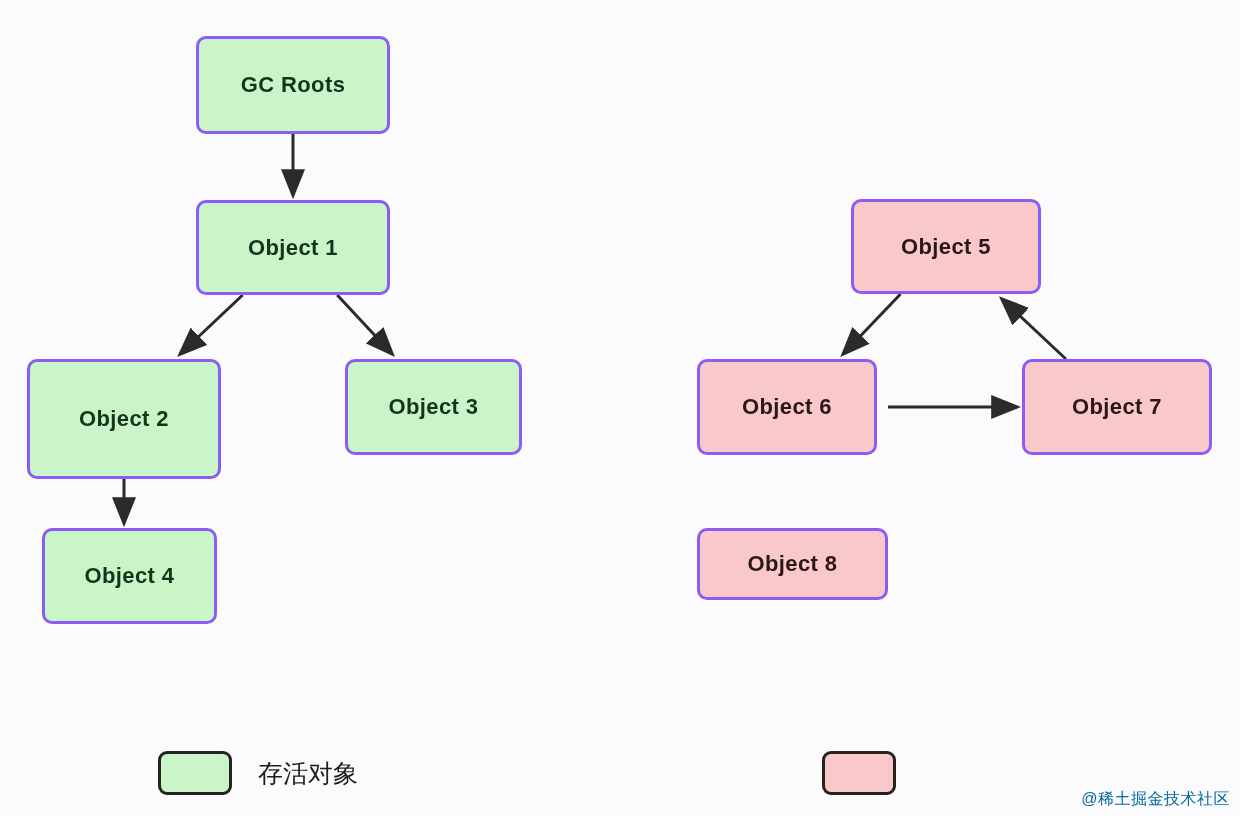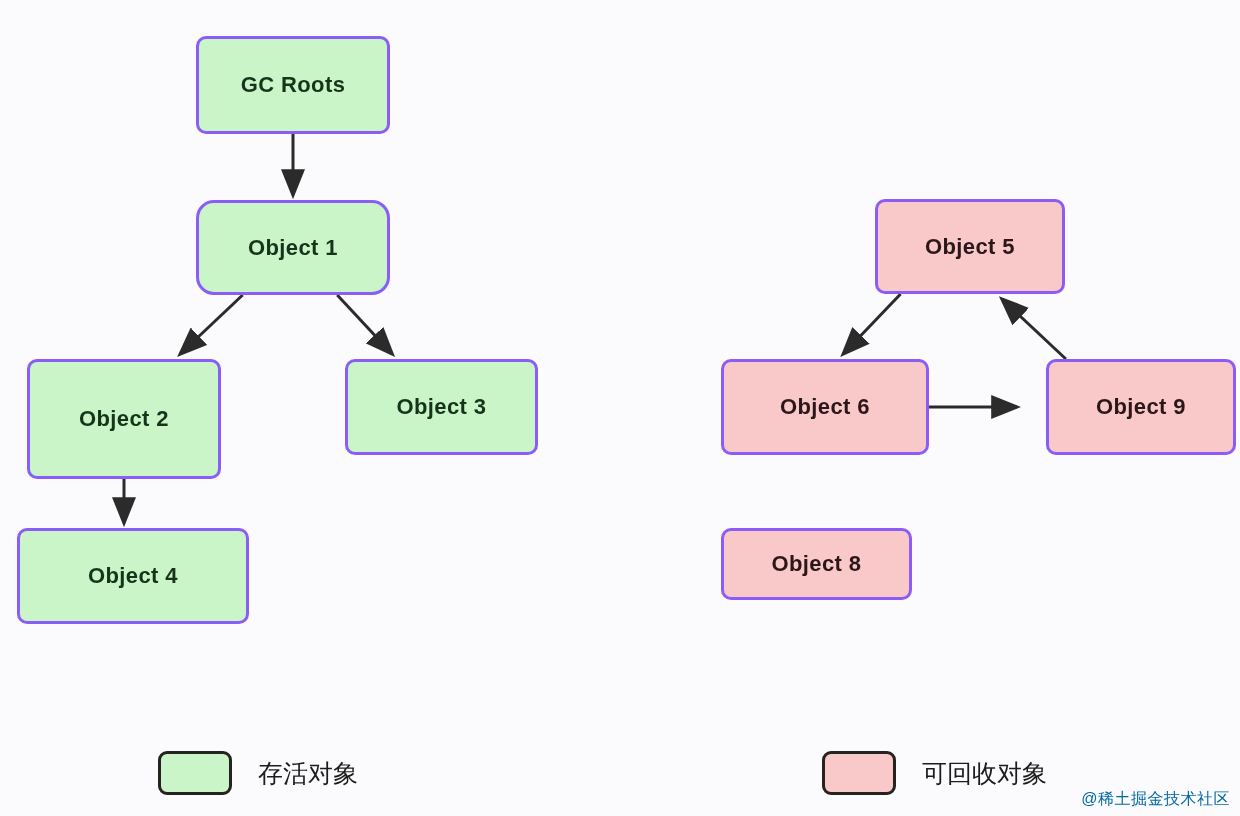--- a/index.html
+++ b/index.html
@@ -39,21 +39,20 @@
     letter-spacing: 0.4px;
     z-index: 2;
   }
   .node.alive {
     background: #c9f5c9;
     color: #16341a;
   }
   .node.garbage {
     background: #f9c9c9;
     color: #2b1719;
-    margin-left: 24px;
   }
   .legend-item {
     position: absolute;
     display: flex;
     align-items: center;
     z-index: 3;
   }
   .legend-swatch {
     box-sizing: border-box;
     width: 74px;
@@ -101,51 +100,50 @@
         <line x1="900.5716510903427" y1="294" x2="843.1884735202492" y2="354" stroke="#2b2b2b" stroke-width="3" marker-end="url(#arrowhead)"></line>
         <line x1="888" y1="407" x2="1017" y2="407" stroke="#2b2b2b" stroke-width="3" marker-end="url(#arrowhead)"></line>
         <line x1="1065.8598130841121" y1="359" x2="1001.9345794392523" y2="299" stroke="#2b2b2b" stroke-width="3" marker-end="url(#arrowhead)"></line>
       </g>
   </svg>
 
   <div id="nodes">
       <div class="node alive" style="left: 196px; top: 36px; width: 194px; height: 98px;">
         <span>GC Roots</span>
       </div>
-      <div class="node alive" style="left: 196px; top: 200px; width: 194px; height: 95px; border-radius: 18px;">
+      <div class="node alive" style="left: 196px; top: 200px; width: 194px; height: 95px;">
         <span>Object 1</span>
       </div>
       <div class="node alive" style="left: 27px; top: 359px; width: 194px; height: 120px;">
         <span>Object 2</span>
       </div>
-      <div class="node alive" style="left: 345px; top: 359px; width: 193px; height: 96px;">
+      <div class="node alive" style="left: 345px; top: 359px; width: 177px; height: 96px;">
         <span>Object 3</span>
       </div>
-      <div class="node alive" style="left: 17px; top: 528px; width: 232px; height: 96px; text-align: center;">
+      <div class="node alive" style="left: 42px; top: 528px; width: 175px; height: 96px; text-align: center;">
         <span>Object 4</span>
       </div>
       <div class="node garbage" style="left: 851px; top: 199px; width: 190px; height: 95px;">
         <span>Object 5</span>
       </div>
-      <div class="node garbage" style="left: 697px; top: 359px; width: 208px; height: 96px;">
+      <div class="node garbage" style="left: 697px; top: 359px; width: 180px; height: 96px;">
         <span>Object 6</span>
       </div>
       <div class="node garbage" style="left: 1022px; top: 359px; width: 190px; height: 96px;">
-        <span>Object 9</span>
+        <span>Object 7</span>
       </div>
       <div class="node garbage" style="left: 697px; top: 528px; width: 191px; height: 72px;">
         <span>Object 8</span>
       </div>
     </div>
 
   <div id="legend">
       <div class="legend-item" style="left: 158px; top: 751px;">
         <div class="legend-swatch alive"></div>
         <span class="legend-label">存活对象</span>
       </div>
       <div class="legend-item" style="left: 822px; top: 751px;">
         <div class="legend-swatch garbage"></div>
-        <span class="legend-label">可回收对象</span>
       </div>
     </div>
 
   <div id="watermark">@稀土掘金技术社区</div>
 </div>
 
 </body></html>

